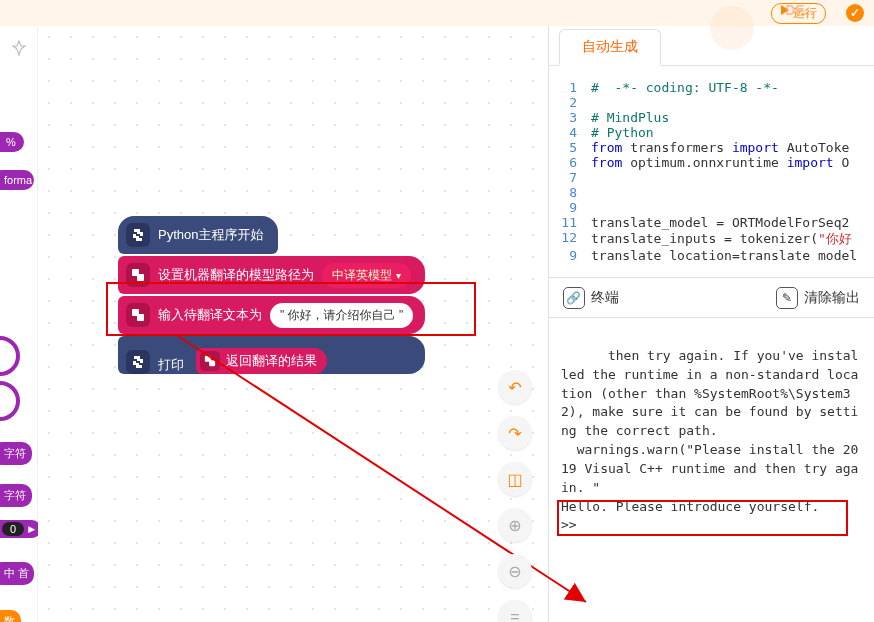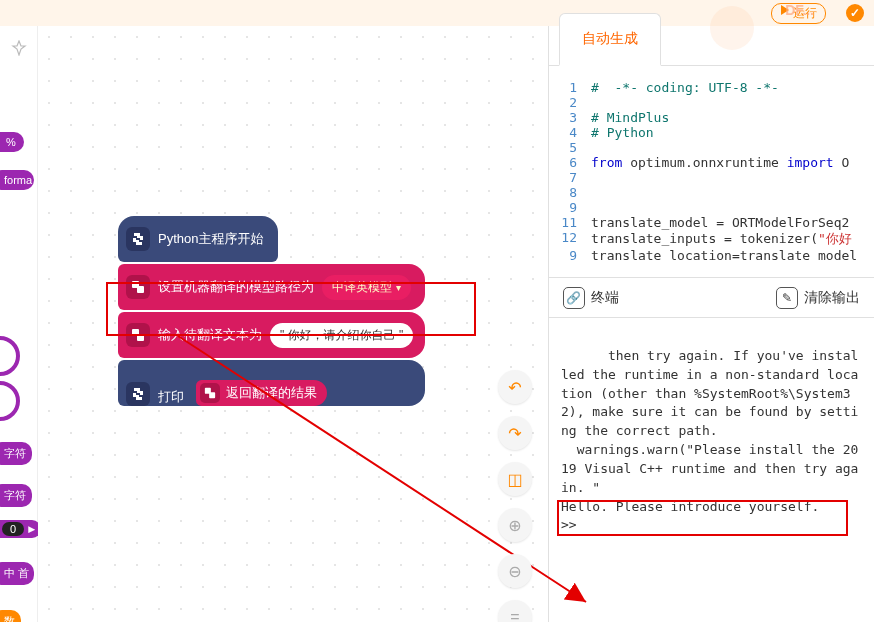--- a/index.html
+++ b/index.html
@@ -25,21 +25,21 @@
 .rail-btn.t2 { top: 452px; }
 .rail-num { position: absolute; left: 0; top: 494px; background: #9c27b0; border-radius: 0 12px 12px 0; padding: 2px 6px 2px 2px; display: flex; align-items: center; gap: 4px; }
 .rail-num .bub { background: #222; color: #fff; border-radius: 10px; padding: 1px 8px; font-size: 11px; }
 .rail-num .tri { color: #fff; font-size: 9px; }
 .rail-btn.t3 { top: 530px; }
 .rail-btn.t4 { top: 578px; background: #ff8800; }
 
 .canvas { flex: 1; background: #fff; background-image: radial-gradient(#e5e5e5 1px, transparent 1px); background-size: 22px 22px; position: relative; }
 
 .block-stack { position: absolute; top: 190px; left: 80px; }
-.blk { display: flex; align-items: center; color: #fff; font-size: 13px; padding: 0 12px 0 8px; height: 46px; gap: 8px; border-radius: 6px 16px 16px 6px; margin-bottom: 2px; }
+.blk { display: flex; align-items: center; color: #fff; font-size: 13px; padding: 0 12px 0 8px; height: 38px; gap: 8px; border-radius: 6px 16px 16px 6px; margin-bottom: 2px; }
 .blk .ico { width: 24px; height: 24px; border-radius: 6px; display: flex; align-items: center; justify-content: center; }
 .blk.start { background: #3a4a7a; width: 160px; border-radius: 16px 16px 6px 6px; margin-bottom: 2px; }
 .blk.start .ico { background: #2a3560; }
 .blk.pink { background: #d81b60; }
 .blk.pink .ico { background: #b0124a; }
 .blk.nav { background: #3a4a7a; padding-right: 4px; align-items: flex-end; }
 .blk.nav .ico { background: #2a3560; }
 .pill { background: #fff; color: #333; border-radius: 14px; padding: 4px 10px; font-size: 12px; }
 .pill.sel { background: #e91e63; color: #fef9c3; display: flex; align-items: center; gap: 4px; }
 .pill.sel::after { content: "▾"; font-size: 10px; }
@@ -49,21 +49,21 @@
 .red-box1 { position: absolute; top: 256px; left: 68px; width: 370px; height: 54px; border: 2px solid #e30000; pointer-events: none; }
 
 .tool-col { position: absolute; right: 16px; top: 344px; display: flex; flex-direction: column; gap: 12px; }
 .tool-btn { width: 34px; height: 34px; border-radius: 50%; background: #f5f5f5; display: flex; align-items: center; justify-content: center; color: #ff8800; box-shadow: 0 1px 2px rgba(0,0,0,.1); font-size: 16px; }
 .tool-btn.gray { color: #aaa; }
 
 svg.arrow { position: absolute; top: 280px; left: 100px; width: 460px; height: 330px; pointer-events: none; overflow: visible; }
 
 .right-panel { width: 326px; border-left: 1px solid #e0e0e0; display: flex; flex-direction: column; }
 .tab-bar { height: 40px; display: flex; align-items: flex-end; padding: 0 10px; border-bottom: 1px solid #e0e0e0; }
-.tab { padding: 16px 22px; font-size: 14px; color: #ff6600; border: 1px solid #e0e0e0; border-bottom: 2px solid #fff; border-radius: 6px 6px 0 0; background: #fff; margin-bottom: -1px; }
+.tab { padding: 8px 22px; font-size: 14px; color: #ff6600; border: 1px solid #e0e0e0; border-bottom: 2px solid #fff; border-radius: 6px 6px 0 0; background: #fff; margin-bottom: -1px; }
 
 .code-pane { flex: 0 0 auto; padding: 14px 0 14px 6px; font-family: Consolas, monospace; font-size: 13px; border-bottom: 1px solid #e0e0e0; overflow: hidden; }
 .code-line { display: flex; white-space: pre; }
 .ln { width: 36px; text-align: right; color: #4a88c7; padding-right: 14px; }
 .code { color: #333; }
 .kw { color: #0000cc; }
 .cm { color: #0f766e; }
 .str { color: #cc3333; }
 
 .term-head { height: 40px; display: flex; align-items: center; justify-content: space-between; padding: 0 14px; border-bottom: 1px solid #e0e0e0; }
@@ -182,21 +182,21 @@
 
   <div class="right-panel">
     <div class="tab-bar">
       <div class="tab">自动生成</div>
     </div>
     <div class="code-pane" id="code-pane">
         <div class="code-line"><span class="ln">1</span><span class="code"><span class="cm">#  -*- coding: UTF-8 -*-</span></span></div>
         <div class="code-line"><span class="ln">2</span><span class="code"></span></div>
         <div class="code-line"><span class="ln">3</span><span class="code"><span class="cm"># MindPlus</span></span></div>
         <div class="code-line"><span class="ln">4</span><span class="code"><span class="cm"># Python</span></span></div>
-        <div class="code-line"><span class="ln">5</span></div>
+        <div class="code-line"><span class="ln">5</span><span class="code"><span class="kw">from </span>transformers <span class="kw">import </span>AutoToke</span></div>
         <div class="code-line"><span class="ln">6</span><span class="code"><span class="kw">from </span>optimum.onnxruntime <span class="kw">import </span>O</span></div>
         <div class="code-line"><span class="ln">7</span><span class="code"></span></div>
         <div class="code-line"><span class="ln">8</span><span class="code"></span></div>
         <div class="code-line"><span class="ln">9</span><span class="code"></span></div>
         <div class="code-line"><span class="ln">11</span><span class="code">translate_model = ORTModelForSeq2</span></div>
         <div class="code-line"><span class="ln">12</span><span class="code">translate_inputs = tokenizer(<span class="str">"你好</span></span></div>
         <div class="code-line"><span class="ln">9</span><span class="code">translate location=translate model</span></div>
       </div>
     <div class="term-head">
       <div class="grp">

